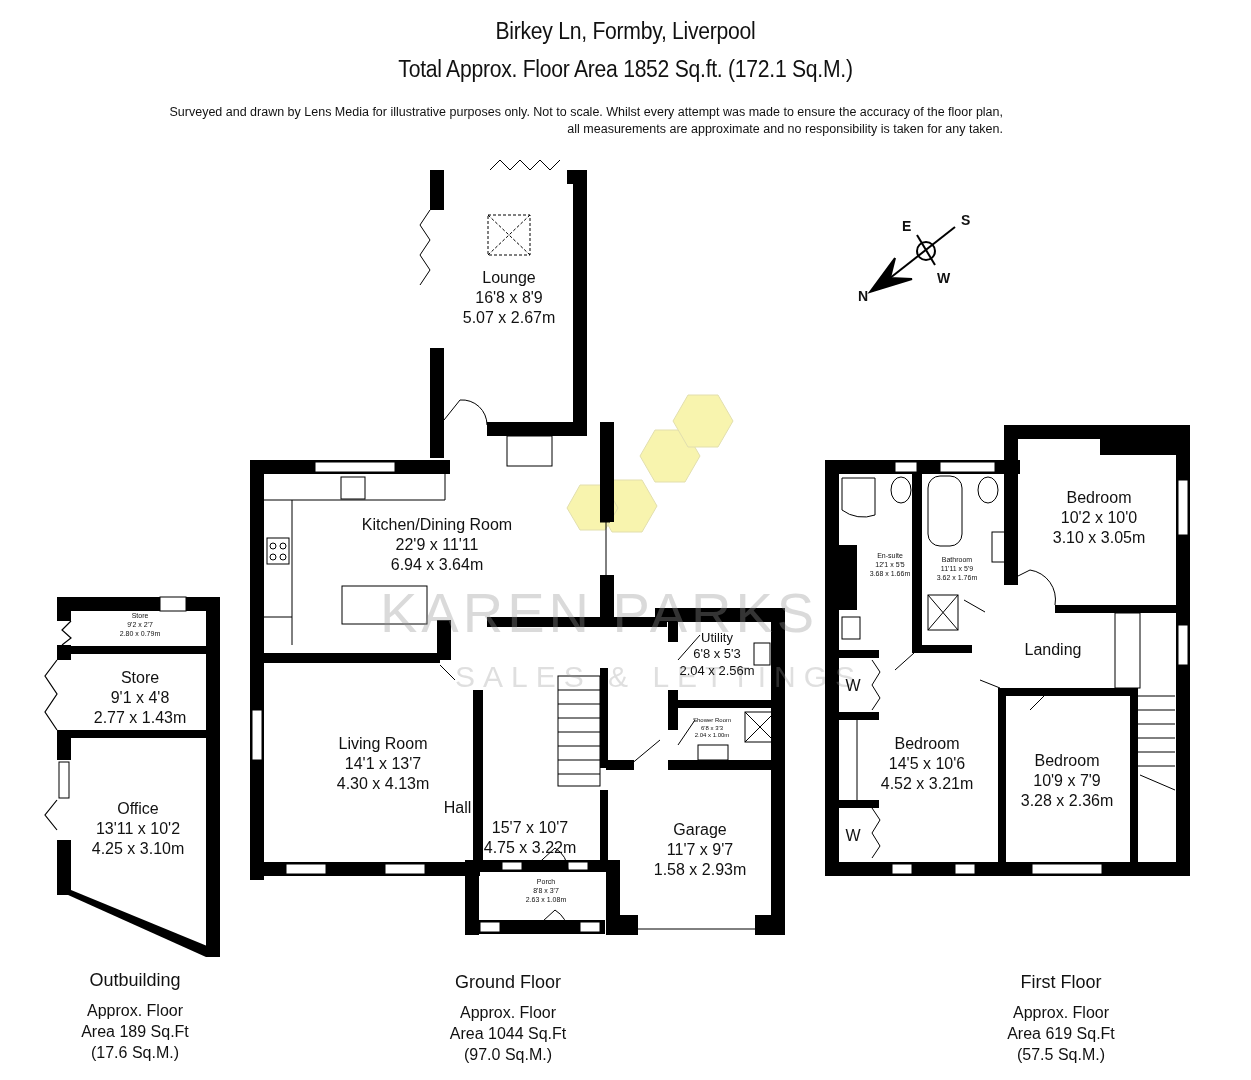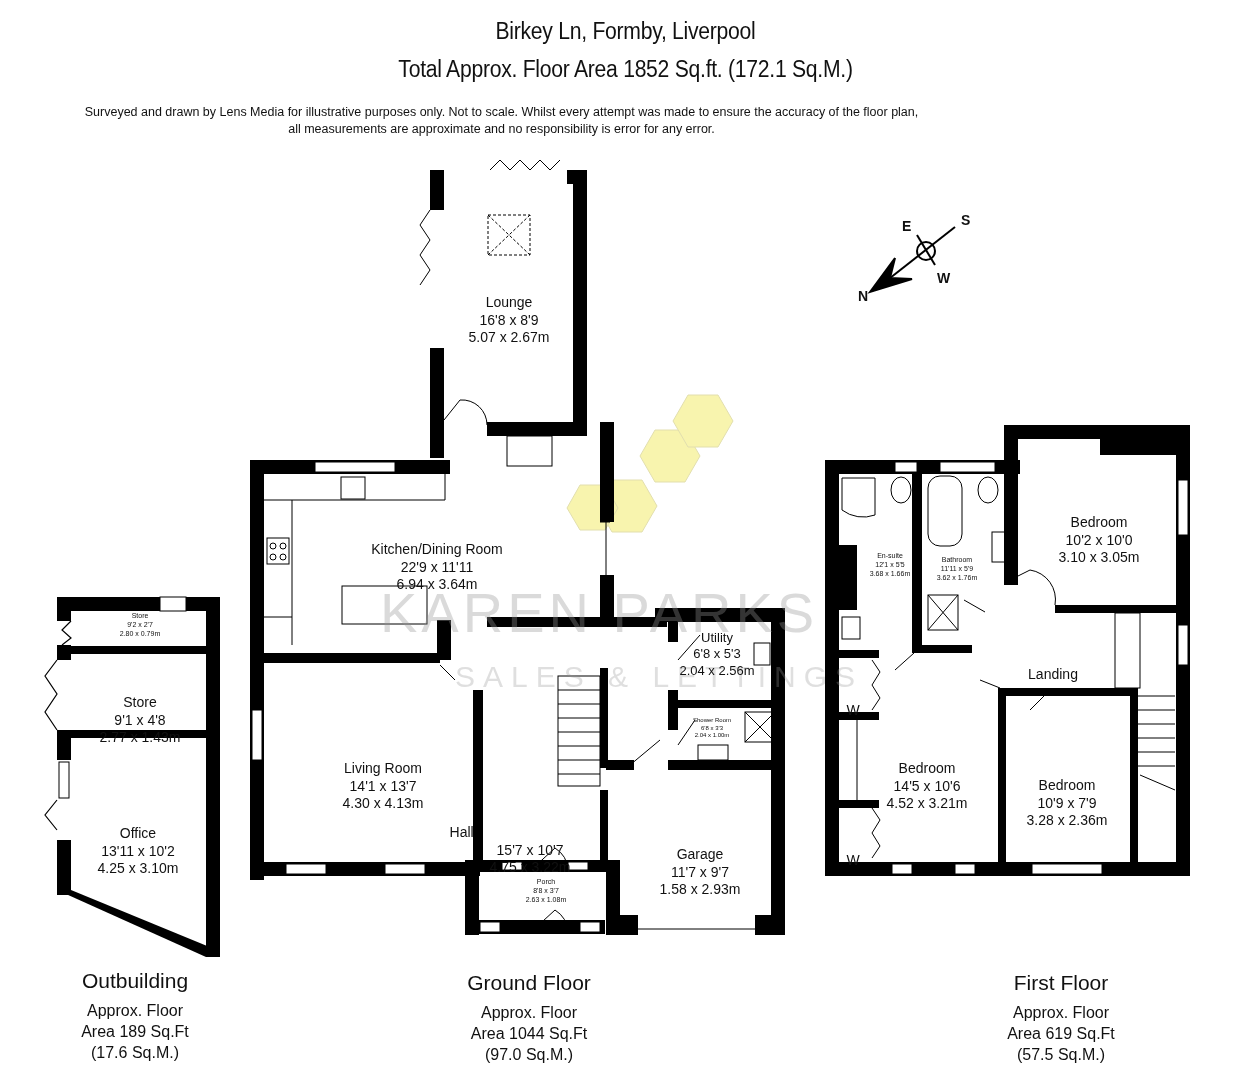--- a/index.html
+++ b/index.html
@@ -1,37 +1,37 @@
 <!DOCTYPE html>
 <html><head>
 <meta charset="utf-8">
 <style>
   html,body{margin:0;padding:0;background:#fff;}
   body{width:1251px;height:1080px;position:relative;overflow:hidden;font-family:"Liberation Sans",sans-serif;color:#111;}
   .title{position:absolute;left:0;width:1251px;text-align:center;font-size:23px;letter-spacing:-0.3px;transform:scaleX(0.92);}
-  .disclaimer{position:absolute;left:0;width:1003px;text-align:center;font-size:12.5px;line-height:17px;}
+  .disclaimer{position:absolute;left:0;width:1003px;text-align:right;font-size:12.5px;line-height:17px;}
   svg{position:absolute;left:0;top:0;}
   .lbl{position:absolute;text-align:center;line-height:1.25;white-space:nowrap;transform:translateX(-50%);}
-  .lg{font-size:14px;margin-top:26px;}
+  .lg{font-size:16px;}
   .sm{font-size:8px;}
   .xs{font-size:7px;}
   .floorlbl{position:absolute;text-align:center;transform:translateX(-50%);font-size:16px;line-height:21px;}
-  .floorlbl .name{display:block;margin-bottom:9px;font-size:21px;}
+  .floorlbl .name{display:block;margin-bottom:9px;font-size:18px;}
   .compass-l{position:absolute;font-weight:bold;font-size:14px;}
   .wm{position:absolute;color:rgba(150,150,150,0.35);font-size:56px;letter-spacing:4px;}
   .wm2{position:absolute;color:rgba(150,150,150,0.3);font-size:30px;letter-spacing:8px;}
 </style>
 </head>
 <body>
 
 <div class="title" style="top:18px;">Birkey Ln, Formby, Liverpool</div>
 <div class="title" style="top:56px;">Total Approx. Floor Area 1852 Sq.ft. (172.1 Sq.M.)</div>
 <div class="disclaimer" style="top:104px;">
   <div>Surveyed and drawn by Lens Media for illustrative purposes only. Not to scale. Whilst every attempt was made to ensure the accuracy of the floor plan,</div>
-  <div>all measurements are approximate and no responsibility is error for any error.</div>
+  <div>all measurements are approximate and no responsibility is taken for any taken.</div>
 </div>
 
 <svg width="1251" height="1080" viewBox="0 0 1251 1080">
 
   <g fill="#f7f3a0" stroke="#ddd9a0" stroke-width="1" opacity="0.85">
     <polygon points="612,480 642,480 657,506 642,532 612,532 597,506"></polygon>
     <polygon points="655,430 685,430 700,456 685,482 655,482 640,456"></polygon>
     <polygon points="688,395 718,395 733,421 718,447 688,447 673,421"></polygon>
     <polygon points="580,485 605,485 618,508 605,530 580,530 567,508"></polygon>
   </g>
@@ -314,21 +314,21 @@
 </div>
 <div class="lbl lg" style="left:853px;top:676px;">W</div>
 <div class="lbl lg" style="left:853px;top:826px;">W</div>
 
 <div class="floorlbl" style="left:135px;top:970px;">
   <span class="name">Outbuilding</span>
   <div>Approx. Floor</div>
   <div>Area 189 Sq.Ft</div>
   <div>(17.6 Sq.M.)</div>
 </div>
-<div class="floorlbl" style="left:529px;top:972px;">
+<div class="floorlbl" style="left:508px;top:972px;">
   <span class="name">Ground Floor</span>
   <div>Approx. Floor</div>
   <div>Area 1044 Sq.Ft</div>
   <div>(97.0 Sq.M.)</div>
 </div>
 <div class="floorlbl" style="left:1061px;top:972px;">
   <span class="name">First Floor</span>
   <div>Approx. Floor</div>
   <div>Area 619 Sq.Ft</div>
   <div>(57.5 Sq.M.)</div>

